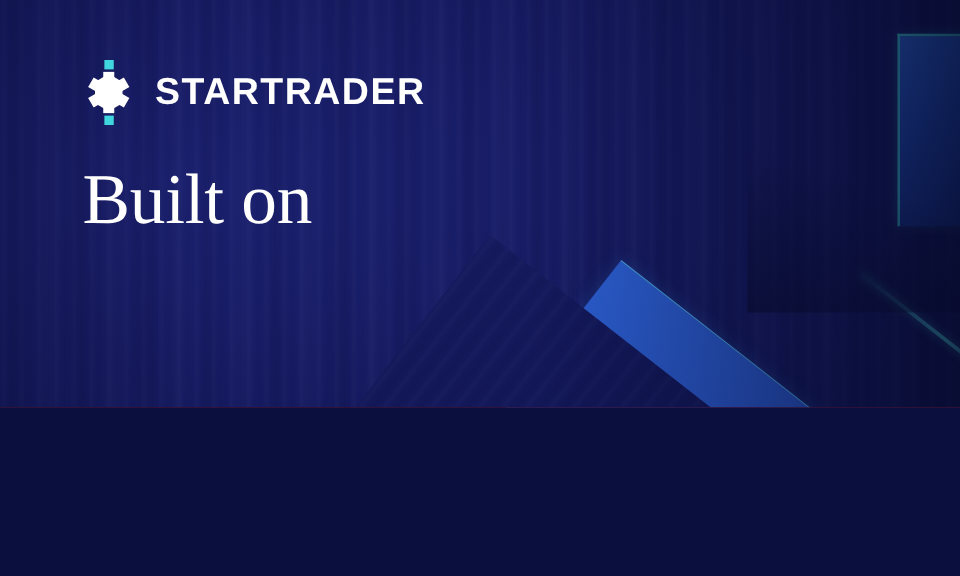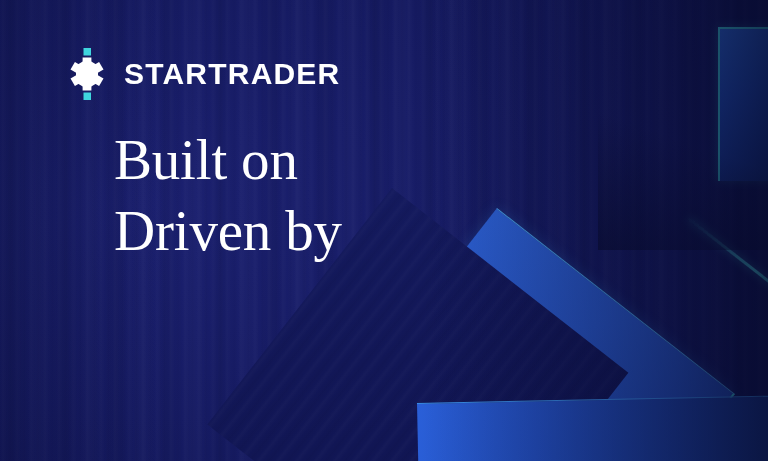--- a/index.html
+++ b/index.html
@@ -3,21 +3,21 @@
 <meta charset="utf-8">
 <style>
   html, body {
     margin: 0;
     padding: 0;
     background: #0b0f3d;
   }
   .banner {
     position: relative;
     width: 768px;
-    height: 461px;
+    height: 326px;
     overflow: hidden;
     background: #b91c1c;
     font-family: "Liberation Sans", sans-serif;
   }
 
   
   .bg-base {
     position: absolute;
     inset: 0;
     background:
@@ -197,21 +197,21 @@
     left: 66px;
     top: 124px;
     width: 400px;
     color: #ffffff;
     font-family: "Liberation Serif", "DejaVu Serif", serif;
     font-size: 57px;
     line-height: 71px;
     font-weight: 400;
     letter-spacing: -0.2px;
   }
-  .headline .hl-line { display: block; white-space: nowrap; margin-left: 48px; }
+  .headline .hl-line { display: block; white-space: nowrap; }
 </style>
 </head>
 <body>
 
 <div class="banner">
 
   <div class="bg-base"></div>
   <div class="bg-stripes"></div>
   <div class="bg-stripes-wide"></div>
 
@@ -248,17 +248,16 @@
 
             <polygon points="23,11 34,17.5 34,34.5 23,41 12,34.5 12,17.5"></polygon>
           </g>
         </svg>
       </span>
       <span class="wordmark">STARTRADER</span>
     </div>
 
     <div class="headline">
       <span class="hl-line">Built on</span>
-      <span class="hl-line">Driven by</span>
     </div>
 
   </div>
 </div>
 
 </body></html>

